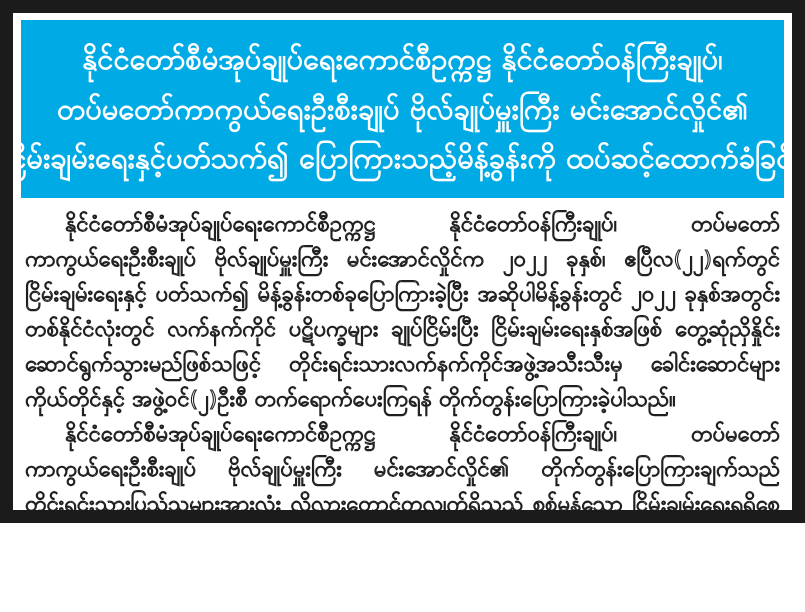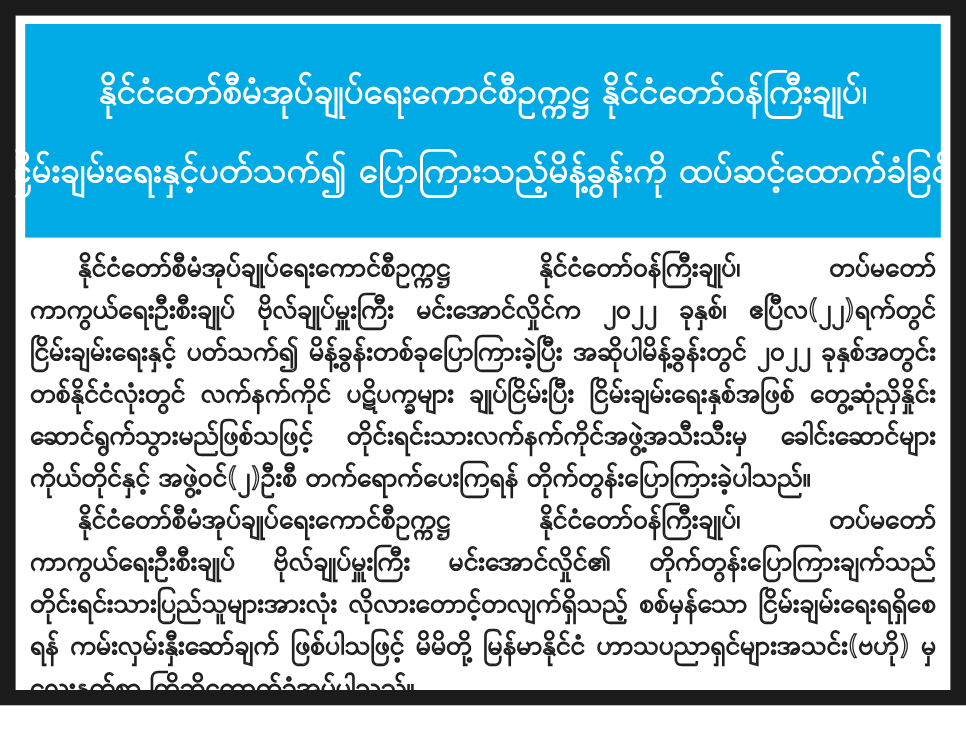--- a/index.html
+++ b/index.html
@@ -3,21 +3,21 @@
 <meta charset="utf-8">
 <style>
   html, body {
     margin: 0;
     padding: 0;
     background: #ffffff;
   }
   .page {
     position: relative;
     width: 805px;
-    height: 588px;
+    height: 523px;
     box-sizing: border-box;
     background: var(--background, #ffffff);
     border: 13px solid var(--border, #1b1b1b);
     padding: 7px 8px;
     overflow: hidden;
     font-family: "DejaVu Sans", "Liberation Sans", sans-serif;
   }
   .header-banner {
     box-sizing: border-box;
     width: 100%;
@@ -61,20 +61,21 @@
     -webkit-text-stroke: 1.5px var(--body-outline, #1f1f1f);
   }
 </style>
 </head>
 <body>
 
 <div class="page">
 
   <div class="header-banner">
     <div class="header-line">နိုင်ငံတော်စီမံအုပ်ချုပ်ရေးကောင်စီဥက္ကဋ္ဌ နိုင်ငံတော်ဝန်ကြီးချုပ်၊</div>
+    <div class="header-line">တပ်မတော်ကာကွယ်ရေးဦးစီးချုပ် ဗိုလ်ချုပ်မှူးကြီး မင်းအောင်လှိုင်၏</div>
     <div class="header-line">ငြိမ်းချမ်းရေးနှင့်ပတ်သက်၍ ပြောကြားသည့်မိန့်ခွန်းကို ထပ်ဆင့်ထောက်ခံခြင်း</div>
   </div>
 
   <div class="body-area">
     <p class="body-paragraph">နိုင်ငံတော်စီမံအုပ်ချုပ်ရေးကောင်စီဥက္ကဋ္ဌ နိုင်ငံတော်ဝန်ကြီးချုပ်၊ တပ်မတော်ကာကွယ်ရေးဦးစီးချုပ် ဗိုလ်ချုပ်မှူးကြီး မင်းအောင်လှိုင်က ၂၀၂၂ ခုနှစ်၊ ဧပြီလ(၂၂)ရက်တွင် ငြိမ်းချမ်းရေးနှင့် ပတ်သက်၍ မိန့်ခွန်းတစ်ခုပြောကြားခဲ့ပြီး အဆိုပါမိန့်ခွန်းတွင် ၂၀၂၂ ခုနှစ်အတွင်း တစ်နိုင်ငံလုံးတွင် လက်နက်ကိုင် ပဋိပက္ခများ ချုပ်ငြိမ်းပြီး ငြိမ်းချမ်းရေးနှစ်အဖြစ် တွေ့ဆုံညှိနှိုင်းဆောင်ရွက်သွားမည်ဖြစ်သဖြင့် တိုင်းရင်းသားလက်နက်ကိုင်အဖွဲ့အသီးသီးမှ ခေါင်းဆောင်များကိုယ်တိုင်နှင့် အဖွဲ့ဝင်(၂)ဦးစီ တက်ရောက်ပေးကြရန် တိုက်တွန်းပြောကြားခဲ့ပါသည်။</p>
     <p class="body-paragraph">နိုင်ငံတော်စီမံအုပ်ချုပ်ရေးကောင်စီဥက္ကဋ္ဌ နိုင်ငံတော်ဝန်ကြီးချုပ်၊ တပ်မတော်ကာကွယ်ရေးဦးစီးချုပ် ဗိုလ်ချုပ်မှူးကြီး မင်းအောင်လှိုင်၏ တိုက်တွန်းပြောကြားချက်သည် တိုင်းရင်းသားပြည်သူများအားလုံး လိုလားတောင့်တလျက်ရှိသည့် စစ်မှန်သော ငြိမ်းချမ်းရေးရရှိစေရန် ကမ်းလှမ်းနှီးဆော်ချက် ဖြစ်ပါသဖြင့် မိမိတို့ မြန်မာနိုင်ငံ ဟာသပညာရှင်များအသင်း(ဗဟို) မှ လေးနက်စွာ ကြိုဆိုထောက်ခံအပ်ပါသည်။</p>
     <p class="signature-line">မြန်မာနိုင်ငံဟာသပညာရှင်များအသင်း(ဗဟို)</p>
   </div>
 
 </div>

